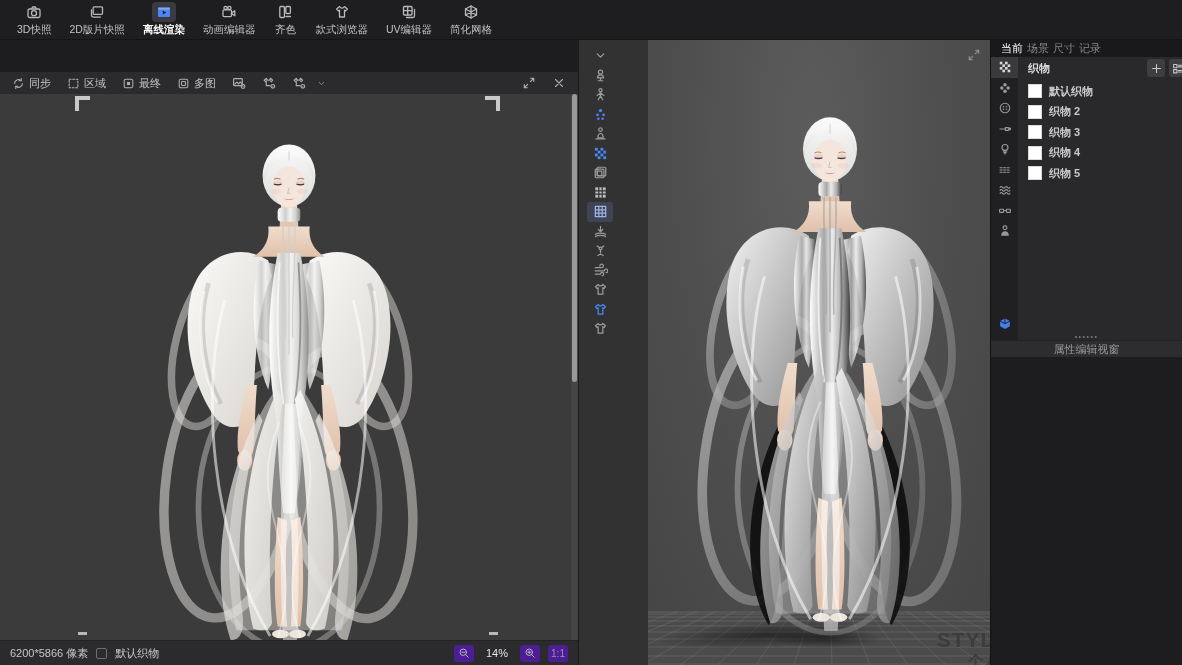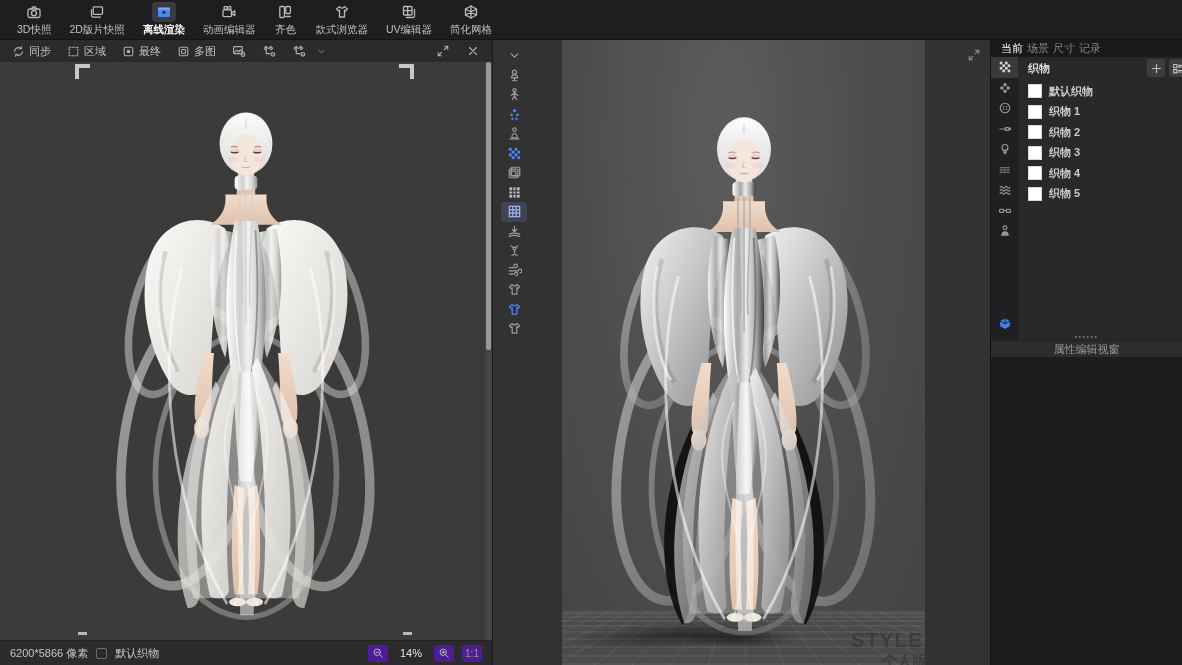--- a/index.html
+++ b/index.html
@@ -14,21 +14,21 @@
     padding:0 9px; height:40px; cursor:default; }
   .tb-ico { width:24px; height:20px; display:flex; align-items:center; justify-content:center;
     border-radius:4px; color:#b9b9bc; font-size:16px; }
   .tb-item.active .tb-ico { background:#3a3b40; color:#4a86f7; }
   .tb-label { font-size:10.5px; color:#c2c2c4; margin-top:1px; white-space:nowrap; }
   .tb-item.active .tb-label { color:#ffffff; font-weight:bold; }
 
   .main { display:flex; height:625px; }
 
   
-  .render-panel { width:493px; display:flex; flex-direction:column; background:#3b3b3b; position:relative; border-right:1px solid #1a1a1a; }
+  .render-panel { width:579px; display:flex; flex-direction:column; background:#3b3b3b; position:relative; border-right:1px solid #1a1a1a;margin-top:32px; }
   .rp-toolbar { height:22px; background:#2b2b2d; display:flex; align-items:center; gap:4px; padding:0 6px; flex-shrink:0; }
   .rp-tool { display:flex; align-items:center; gap:4px; padding:0 6px; font-size:11px; color:#c4c4c6; height:22px; }
   .rp-tool .ico { font-size:13px; color:#aeaeb0; display:flex; }
   .rp-iconbtn { width:26px; height:20px; display:flex; align-items:center; justify-content:center; color:#aeaeb0; font-size:14px; }
   .rp-chevron { width:12px; color:#8c8c8e; font-size:11px; display:flex; }
   .rp-spacer { flex:1; }
   .rp-canvas { flex:1; position:relative; background:#3b3b3b; overflow:hidden; }
   .corner { position:absolute; width:15px; height:15px; }
   .corner:before { content:""; position:absolute; left:0; top:0; width:15px; height:4px; background:#c9c9c9; }
   .corner:after  { content:""; position:absolute; left:0; top:0; width:4px; height:15px; background:#c9c9c9; }
@@ -725,24 +725,20 @@
               </span>
           </div>
         </div>
         <div class="fabric-list">
           <div class="fabric-item">
             <span class="swatch"></span>
             <span class="fabric-name">默认织物</span>
           </div>
           <div class="fabric-item">
             <span class="swatch"></span>
-            <span class="fabric-name">织物 1</span>
-          </div>
-          <div class="fabric-item">
-            <span class="swatch"></span>
             <span class="fabric-name">织物 2</span>
           </div>
           <div class="fabric-item">
             <span class="swatch"></span>
             <span class="fabric-name">织物 3</span>
           </div>
           <div class="fabric-item">
             <span class="swatch"></span>
             <span class="fabric-name">织物 4</span>
           </div>

